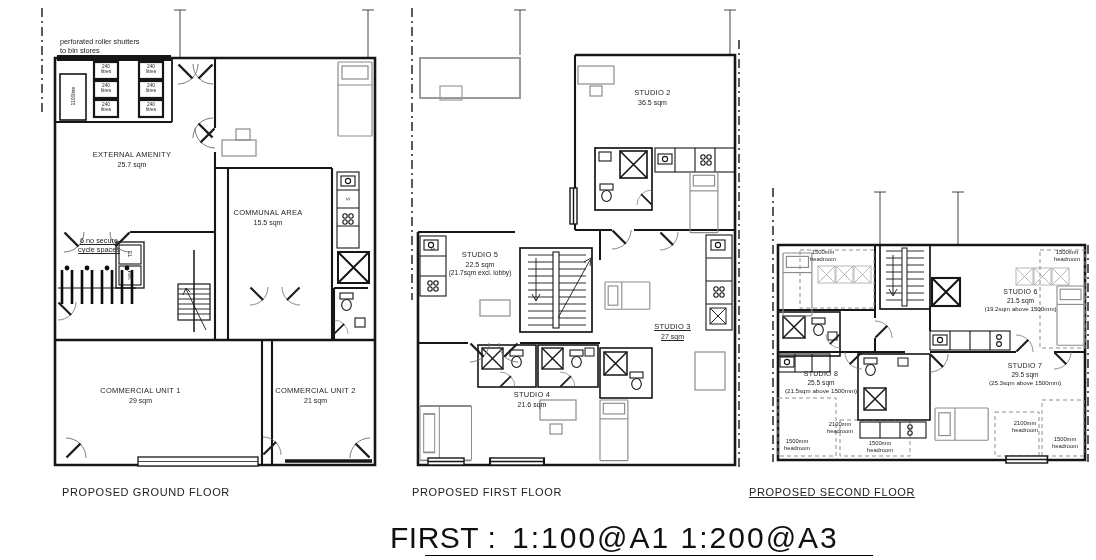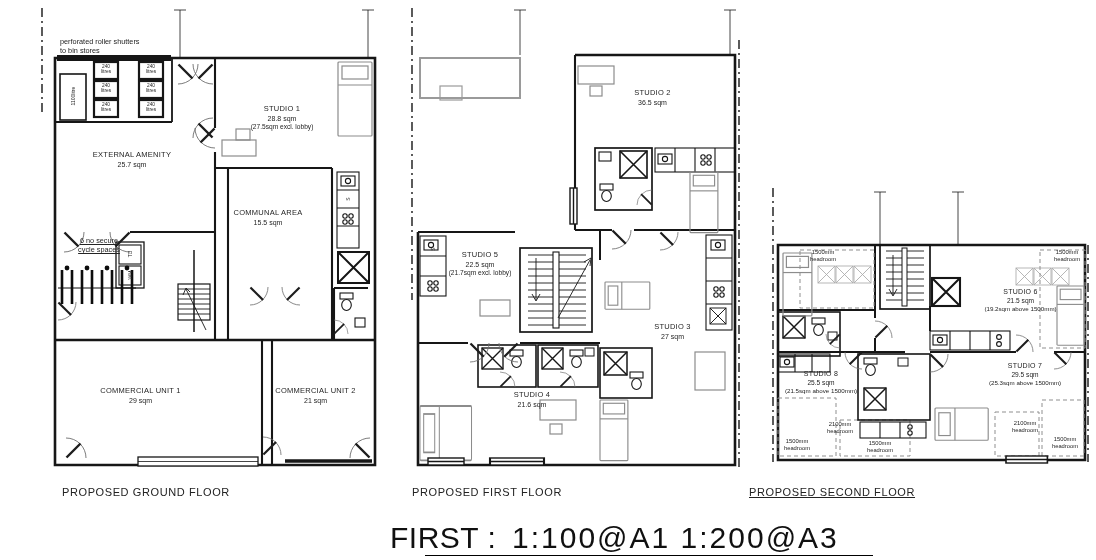--- a/index.html
+++ b/index.html
@@ -416,25 +416,20 @@
     </div>
   <div class="lbl binlbl" style="left:139px;top:102px;width:24px;">
       <span>240
 litres</span>
     </div>
 
   <div class="lbl" style="left:72px;top:150px;width:120px;">
     <span class="rname">EXTERNAL AMENITY</span>
     <span class="rarea">25.7 sqm</span>
   </div>
-  <div class="lbl" style="left:222px;top:104px;width:120px;">
-    <span class="rname">STUDIO 1</span>
-    <span class="rarea">28.8 sqm</span>
-    <span class="rnote">(27.5sqm excl. lobby)</span>
-  </div>
   <div class="lbl" style="left:213px;top:208px;width:110px;">
     <span class="rname">COMMUNAL AREA</span>
     <span class="rarea">15.5 sqm</span>
   </div>
   <div class="lbl note" style="left:58px;top:236px;width:82px;text-align:center;text-decoration:underline;">
     <span>6 no secure
 cycle spaces</span>
   </div>
   <div class="lbl tiny rot" style="left:120px;top:251px;width:20px;">
       <span>TD</span>
@@ -462,21 +457,21 @@
     <span class="rarea">36.5 sqm</span>
   </div>
   <div class="lbl" style="left:420px;top:250px;width:120px;">
     <span class="rname">STUDIO 5</span>
     <span class="rarea">22.5 sqm</span>
     <span class="rnote">(21.7sqm excl. lobby)</span>
   </div>
   <div class="lbl tiny rot" style="left:426px;top:246px;width:14px;">
       <span>S</span>
     </div>
-  <div class="lbl" style="left:625px;top:322px;width:95px;">
+  <div class="lbl" style="left:625px;top:322px;width:95px;text-decoration:underline;">
     <span class="rname">STUDIO 3</span>
     <span class="rarea">27 sqm</span>
   </div>
   <div class="lbl" style="left:487px;top:390px;width:90px;">
     <span class="rname">STUDIO 4</span>
     <span class="rarea">21.6 sqm</span>
   </div>
   <div class="lbl cap" style="left:412px;top:486px;text-align:left;">
     <span>PROPOSED FIRST FLOOR</span>
   </div>

